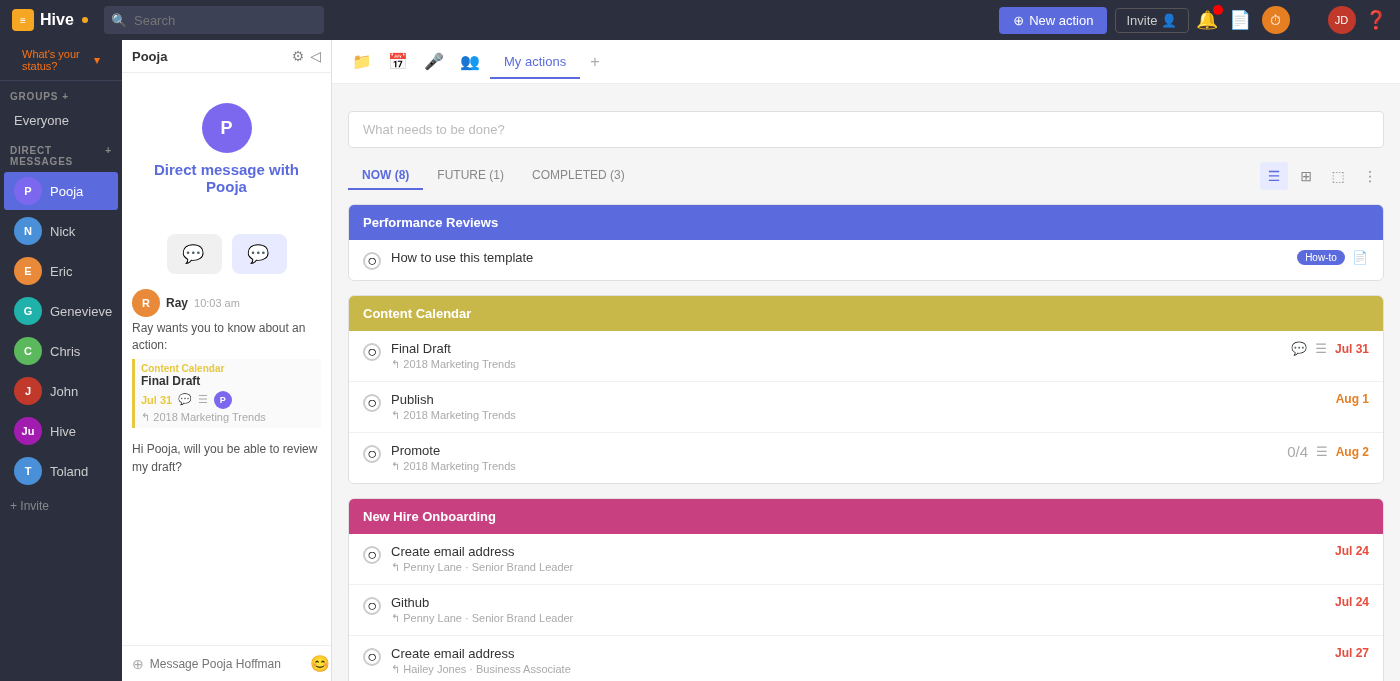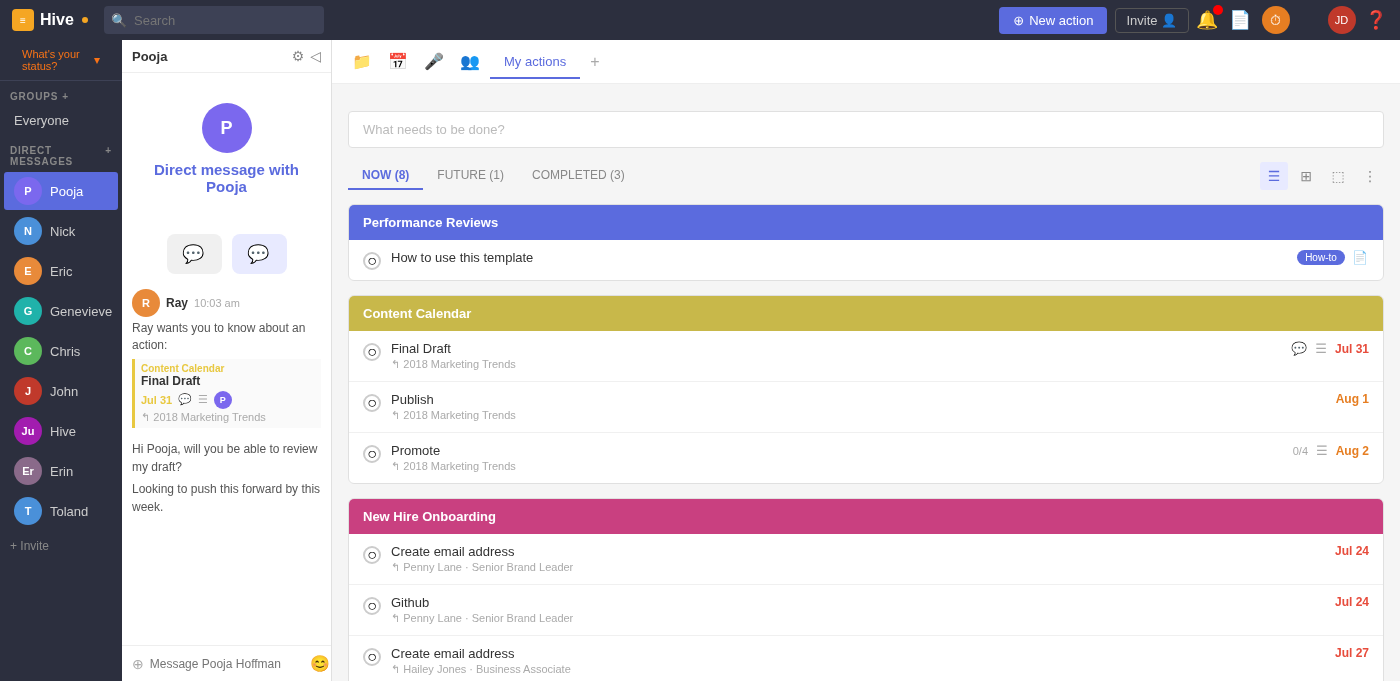--- a/index.html
+++ b/index.html
@@ -426,21 +426,21 @@
       color: white;
       font-size: 10px;
       padding: 2px 8px;
       border-radius: 10px;
       font-weight: 500;
     }
     .date-label { font-size: 12px; font-weight: 600; }
     .date-label.red { color: #e74c3c; }
     .date-label.orange { color: #e67e22; }
     .meta-icon { color: #aaa; font-size: 13px; cursor: pointer; }
-    .subtask-indicator { font-size: 11px; color: #aaa; }
+    .subtask-indicator { font-size: 15px; color: #aaa; }
   </style>
 </head>
 <body>
 
 <div class="top-nav">
   <div class="hive-logo">
     <div class="logo-icon">≡</div>
     <span>Hive</span>
     <div class="dot"></div>
   </div>
@@ -510,24 +510,20 @@
     </div>
     <div class="dm-item">
       <div class="avatar-sm red">J</div>
       <span>John</span>
     </div>
     <div class="dm-item">
       <div class="avatar-sm pink">Ju</div>
       <span>Hive</span>
     </div>
     <div class="dm-item">
-      <div class="avatar-sm gray">Er</div>
-      <span>Erin</span>
-    </div>
-    <div class="dm-item">
       <div class="avatar-sm blue">T</div>
       <span>Toland</span>
     </div>
     <div class="invite-link">+ Invite</div>
   </div>
 
   <div class="middle-panel">
     <div class="dm-header">
       <span class="dm-name">Pooja</span>
       <div class="dm-header-icons">
@@ -561,21 +557,20 @@
             <span class="ref-date">Jul 31</span>
             <span style="color:#aaa;font-size:11px">💬</span>
             <span style="color:#aaa;font-size:11px">☰</span>
             <div class="avatar-sm purple" style="width:18px;height:18px;font-size:9px">P</div>
           </div>
           <div style="font-size:11px;color:#aaa;margin-top:2px">↰ 2018 Marketing Trends</div>
         </div>
       </div>
 
       <div class="chat-text-msg" style="margin:8px 0 4px;">Hi Pooja, will you be able to review my draft?</div>
-      <div class="chat-text-msg">Looking to push this forward by this week.</div>
     </div>
 
     <div class="dm-input-bar">
       <span class="attach-icon">⊕</span>
       <input type="text" placeholder="Message Pooja Hoffman" style="">
       <span class="emoji-icon">😊</span>
     </div>
   </div>
 
   <div class="main-content">

